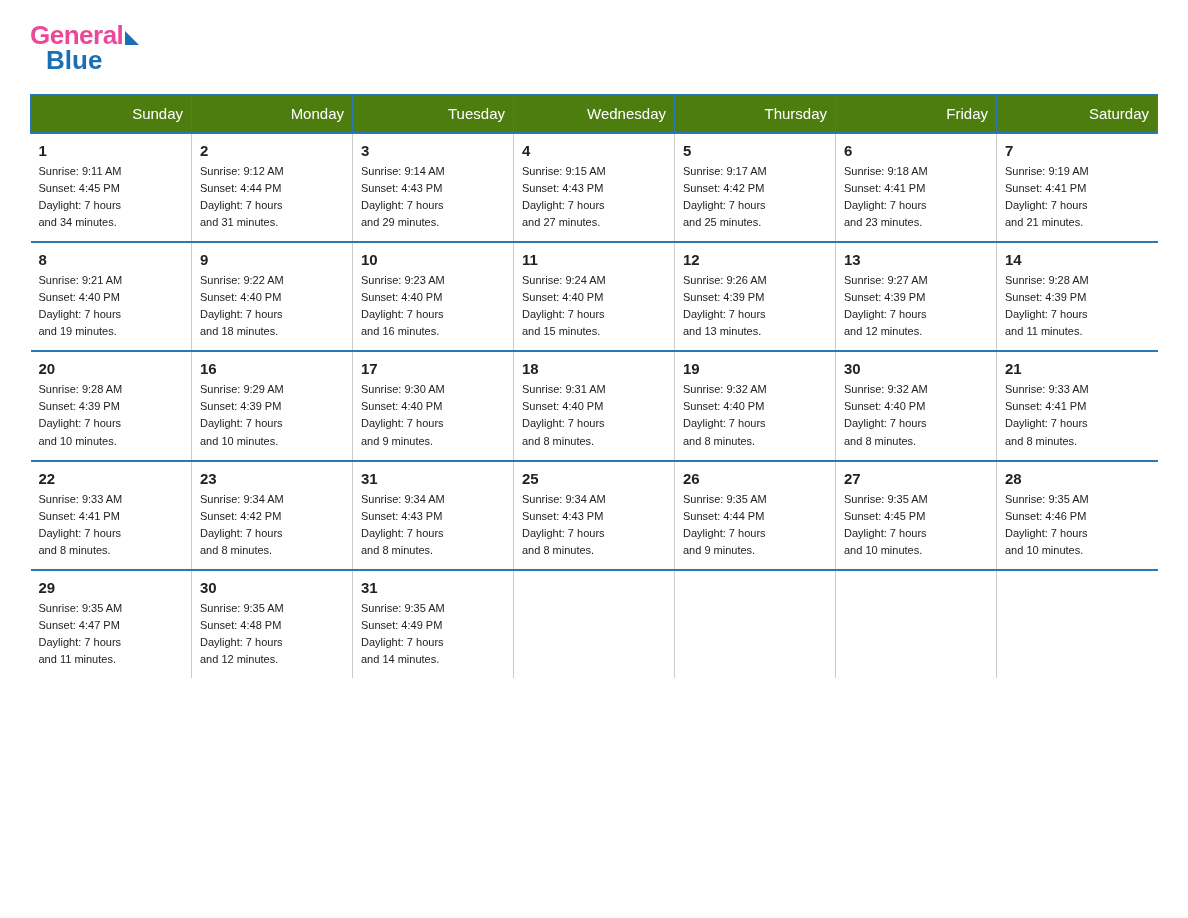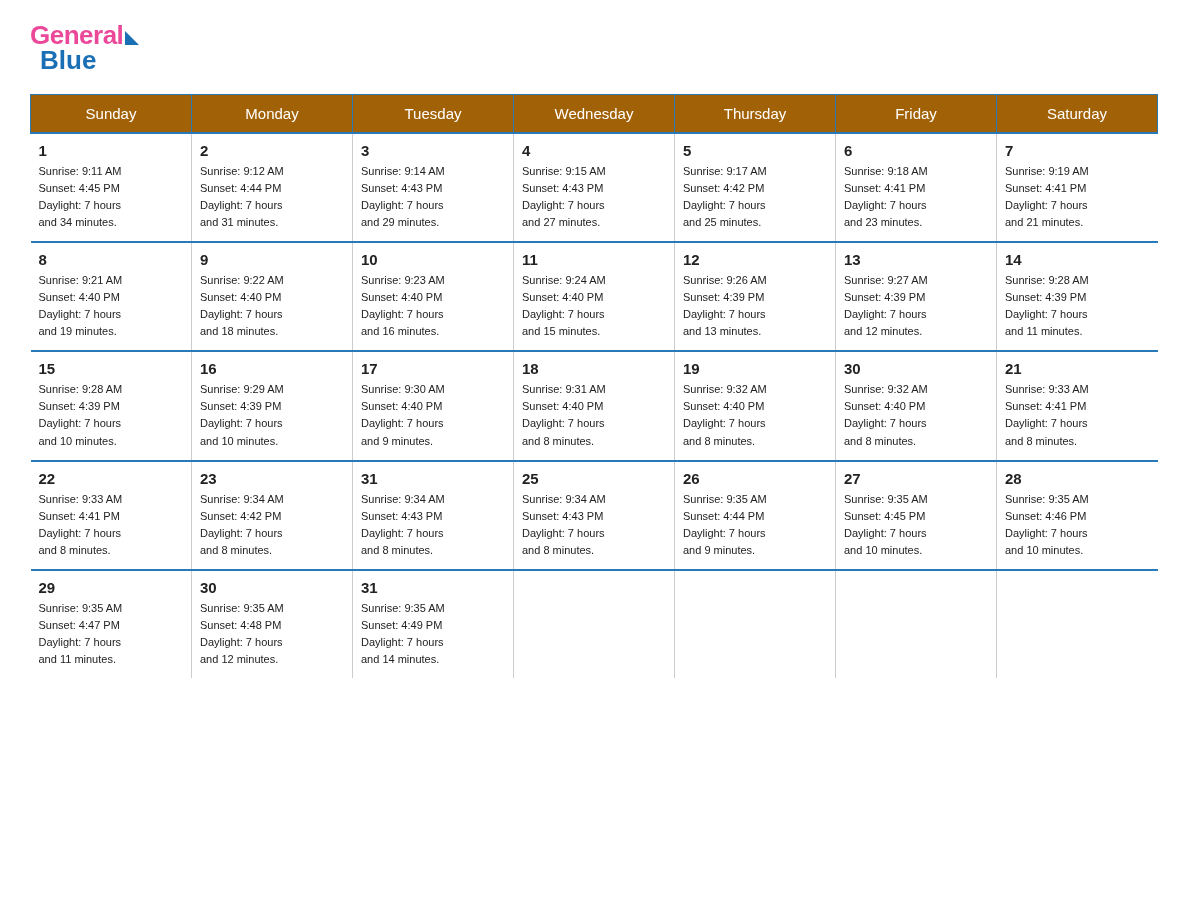--- a/index.html
+++ b/index.html
@@ -61,26 +61,26 @@
       font-size: 22px;
       color: #444;
       margin-top: 4px;
     }
     table {
       width: 100%;
       border-collapse: collapse;
       table-layout: fixed;
     }
     thead tr th {
-      background: #a16207;
+      background: #4d7c0f;
       color: #fff;
       font-size: 15px;
       font-weight: normal;
       padding: 10px 8px;
-      text-align: center;
+      text-align: right;
       border: 1px solid #2979b8;
     }
     tbody tr {
       border-top: 2px solid #2979b8;
     }
     tbody tr td {
       vertical-align: top;
       padding: 8px 8px 10px 8px;
       font-size: 13px;
       color: #222;
@@ -104,21 +104,21 @@
   </style>
 </head>
 <body>
 
 <div class="header">
   <div class="logo">
     <div class="logo-top">
       <span class="logo-general">General</span>
       <span class="logo-arrow"></span>
     </div>
-    <div style="display:flex; align-items:center; margin-left:8px;">
+    <div style="display:flex; align-items:center; margin-left:14px;">
       <span class="logo-bottom">Blue</span>
     </div>
   </div>
 </div>
 
 <table>
   <thead>
     <tr>
     <th>Sunday</th>
         <th>Monday</th>
@@ -185,21 +185,21 @@
           <span class="day-number">13</span>
           <div class="day-info">Sunrise: 9:27 AM<br>Sunset: 4:39 PM<br>Daylight: 7 hours<br>and 12 minutes.</div>
         </td>
         <td>
           <span class="day-number">14</span>
           <div class="day-info">Sunrise: 9:28 AM<br>Sunset: 4:39 PM<br>Daylight: 7 hours<br>and 11 minutes.</div>
         </td>
       </tr>
       <tr>
         <td>
-          <span class="day-number">15</span>
+          <span class="day-number">20</span>
           <div class="day-info">Sunrise: 9:28 AM<br>Sunset: 4:39 PM<br>Daylight: 7 hours<br>and 10 minutes.</div>
         </td>
         <td>
           <span class="day-number">16</span>
           <div class="day-info">Sunrise: 9:29 AM<br>Sunset: 4:39 PM<br>Daylight: 7 hours<br>and 10 minutes.</div>
         </td>
         <td>
           <span class="day-number">17</span>
           <div class="day-info">Sunrise: 9:30 AM<br>Sunset: 4:40 PM<br>Daylight: 7 hours<br>and 9 minutes.</div>
         </td>

